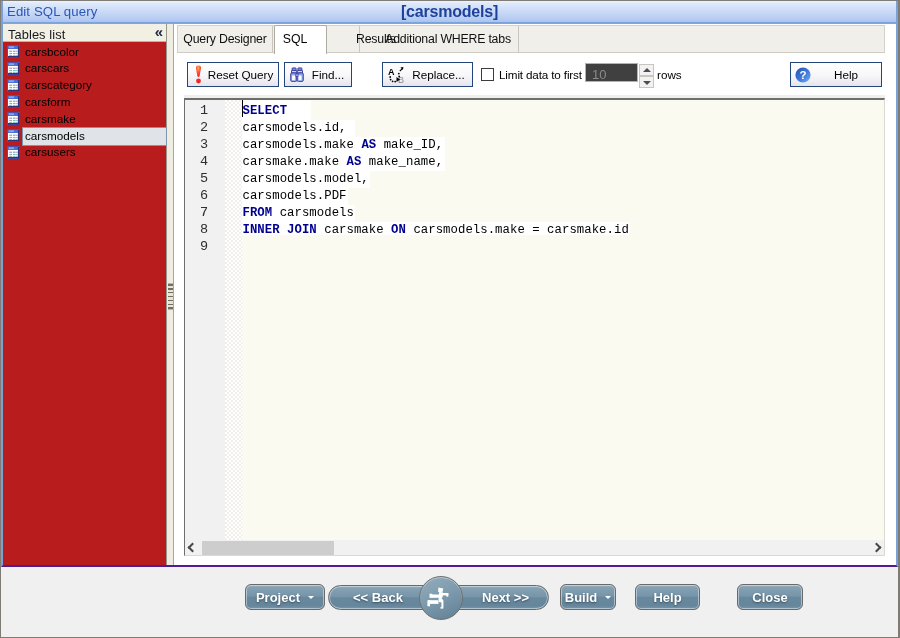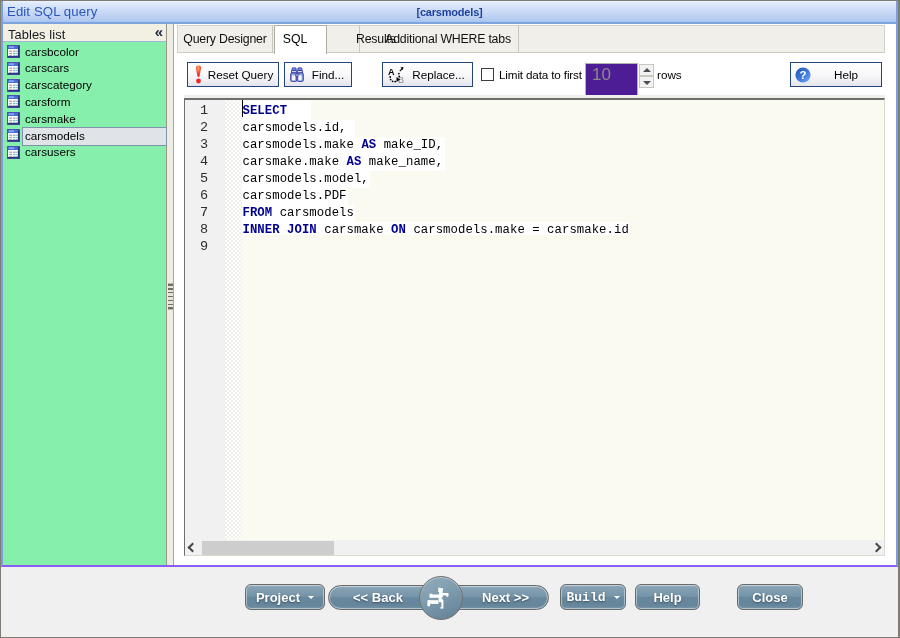--- a/index.html
+++ b/index.html
@@ -1,25 +1,25 @@
 <!DOCTYPE html>
 <html><head>
 <meta charset="utf-8">
 <style>
 * { margin:0; padding:0; box-sizing:border-box; }
 html,body { width:900px; height:638px; overflow:hidden; }
 body { font-family:"Liberation Sans", sans-serif; background:#f0f0f0; position:relative; }
 #win { position:absolute; left:0; top:0; width:900px; height:638px; border:solid #7f7c75; border-width:1px 2px 2px 1px; background:#f0f0f0; }
-#top { position:absolute; left:0; top:0; width:897px; height:566px; border-left:2px solid #7ba0d9; border-right:2px solid #7ba0d9; border-bottom:2px solid #8b5cf6; background:#fff; }
+#top { position:absolute; left:0; top:0; width:897px; height:566px; border-left:2px solid #7ba0d9; border-right:2px solid #7ba0d9; border-bottom:2px solid #4c1d95; background:#fff; }
 
 #title { position:absolute; left:0; top:0; right:0; height:23px; background:linear-gradient(180deg,#edf3fd 0%,#dfeafb 10%,#b6cbf2 88%,#a9c3ef 100%); border-bottom:2px solid #7ea4df; }
 #title .lt { position:absolute; left:4px; top:0; line-height:22px; font-size:13.2px; letter-spacing:0.1px; color:#2b56b8; }
-#title .ct { position:absolute; left:0; right:0; top:0; line-height:22px; font-size:11px; letter-spacing:-0.2px; font-weight:bold; color:#1e429b; text-align:center; }
-
-#lpanel { position:absolute; left:0; top:23px; width:164px; bottom:0; background:#86efac; border-right:1px solid #99968c; }
+#title .ct { position:absolute; left:0; right:0; top:0; line-height:22px; font-size:16px; letter-spacing:-0.2px; font-weight:bold; color:#1e429b; text-align:center; }
+
+#lpanel { position:absolute; left:0; top:23px; width:164px; bottom:0; background:#b91c1c; border-right:1px solid #99968c; }
 #lphead { position:absolute; left:0; top:0; right:0; height:18px; background:#f2efe3; border-bottom:1px solid #9fb7d9; }
 #lphead .t { position:absolute; left:5px; top:2.5px; font-size:12.8px; letter-spacing:0.1px; color:#16171f; }
 #lphead .c { position:absolute; right:3px; top:-1px; font-size:15px; font-weight:bold; color:#1a2747; }
 .litem { position:absolute; left:0; height:17px; width:100%; }
 .litem svg { position:absolute; left:4px; top:0px; }
 .litem .lt { position:absolute; left:22px; top:-0.5px; font-size:11.7px; color:#000; white-space:nowrap; }
 .litem.sel .lt { z-index:2; }
 .selbox { position:absolute; left:19px; top:-2px; width:145px; height:19px; background:#e0e4e8; border:1px solid #7e96ab; }
 
 #split { position:absolute; left:164px; top:23px; width:10px; bottom:0;  background:#fff; }
@@ -28,21 +28,21 @@
 
 #main { position:absolute; left:174px; top:23px; right:0; bottom:0; background:#fff; }
 #tabband { position:absolute; left:0px; top:1px; width:708px; height:28px; background:#f1efe9; border:1px solid #d4d1c8; border-bottom:1px solid #cfccc3; }
 .tab { position:absolute; top:0; height:27px; font-size:12.3px; letter-spacing:-0.2px; color:#101010; text-align:center; line-height:27px; border-right:1px solid #c9c6bd; }
 #tabsql { position:absolute; left:97px; top:1px; width:53px; height:29px; background:#fff; border:1px solid #aeaba1; border-bottom:none; border-radius:2px 2px 0 0; z-index:3; text-align:center; line-height:27px; font-size:12.3px; color:#000; padding-right:11px; }
 
 .tbtn { position:absolute; top:38px; height:25px; border:1.5px solid #24457c; border-radius:0; background:linear-gradient(180deg,#ffffff 0%,#f7f7fa 55%,#e4e4ec 100%); display:flex; align-items:center; font-size:11.7px; color:#000; }
 .tbtn .lab { flex:1; text-align:center; }
 #cklabel,#rowslabel { position:absolute; font-size:11.7px; color:#000; }
 #ckbox { position:absolute; left:304px; top:44px; width:13px; height:13px; background:#fff; border:1px solid #3c3c3c; }
-#spin { position:absolute; left:408px; top:39px; width:53px; height:37px; background:#4c1d95; border:1px solid #b5b2ac; font-size:17px; color:#8b8b8b; line-height:22px; padding-left:6px; }
+#spin { position:absolute; left:408px; top:39px; width:53px; height:19px; background:#404040; border:1px solid #b5b2ac; font-size:13px; color:#8b8b8b; line-height:22px; padding-left:6px; }
 .spb { position:absolute; left:462px; width:15px; height:12px; background:#f2f2f2; border:1px solid #c9c6c0; }
 .spb .tri { position:absolute; left:3px; width:0; height:0; border-left:4px solid transparent; border-right:4px solid transparent; }
 
 #editor { position:absolute; left:7px; top:73.5px; width:701px; height:458.5px; border:solid #6e6e6e; border-width:2px 1px 1px 1.5px; border-right-color:#dcd9d1; border-bottom-color:#dcd9d1; background:#fafaf0; }
 #edstrip { position:absolute; left:7px; top:71px; width:701px; height:2.5px; background:#efefec; }
 #gutter { position:absolute; left:-0.5px; top:0; width:40.5px; bottom:15px; background:#f1f1f1; }
 #checker { position:absolute; left:40px; top:0; width:17px; bottom:15px; background-color:#fff; background-image:linear-gradient(45deg,#f0efe9 25%,transparent 25%,transparent 75%,#f0efe9 75%),linear-gradient(45deg,#f0efe9 25%,transparent 25%,transparent 75%,#f0efe9 75%); background-size:4px 4px; background-position:0 0,2px 2px; }
 #lnums { position:absolute; left:-0.5px; top:2.5px; width:23.5px; font-family:"Liberation Mono",monospace; font-size:13.5px; line-height:17px; color:#2e2e2e; text-align:right; }
 #code { position:absolute; left:57.5px; top:3.5px; font-family:"Liberation Mono",monospace; font-size:12.3px; line-height:17px; color:#000; white-space:pre; letter-spacing:0.05px; }
 #code b { color:#000090; }
@@ -259,17 +259,17 @@
        <rect x="4.4" y="7.5" width="8.4" height="3.3"></rect>
        <rect x="2.5" y="6.7" width="2.8" height="4.1"></rect>
        <rect x="11.8" y="12.2" width="4.0" height="2.9"></rect>
        <polygon points="12.1,12.3 16.4,13.0 16.0,15.6 12.1,14.9"></polygon>
        <rect x="14.4" y="14.4" width="2.0" height="7.0"></rect>
        <rect x="13.3" y="20.2" width="2.6" height="1.3"></rect>
        <rect x="0.9" y="13.2" width="10.6" height="3.7"></rect>
        <polygon points="0.5,13.2 3.4,13.4 2.9,19.5 0.3,19.0"></polygon>
      </svg>
    </div>
-   <div class="bb" style="left:559px; width:66px;font-family:Liberation Mono, monospace;">Build<span class="dar"></span></div>
+   <div class="bb" style="left:559px; width:56px;">Build<span class="dar"></span></div>
    <div class="bb" style="left:634px; width:65px;">Help</div>
    <div class="bb" style="left:712px; width:66px;margin-left:24px;">Close</div>
  </div>
 </div>
 
 </body></html>

